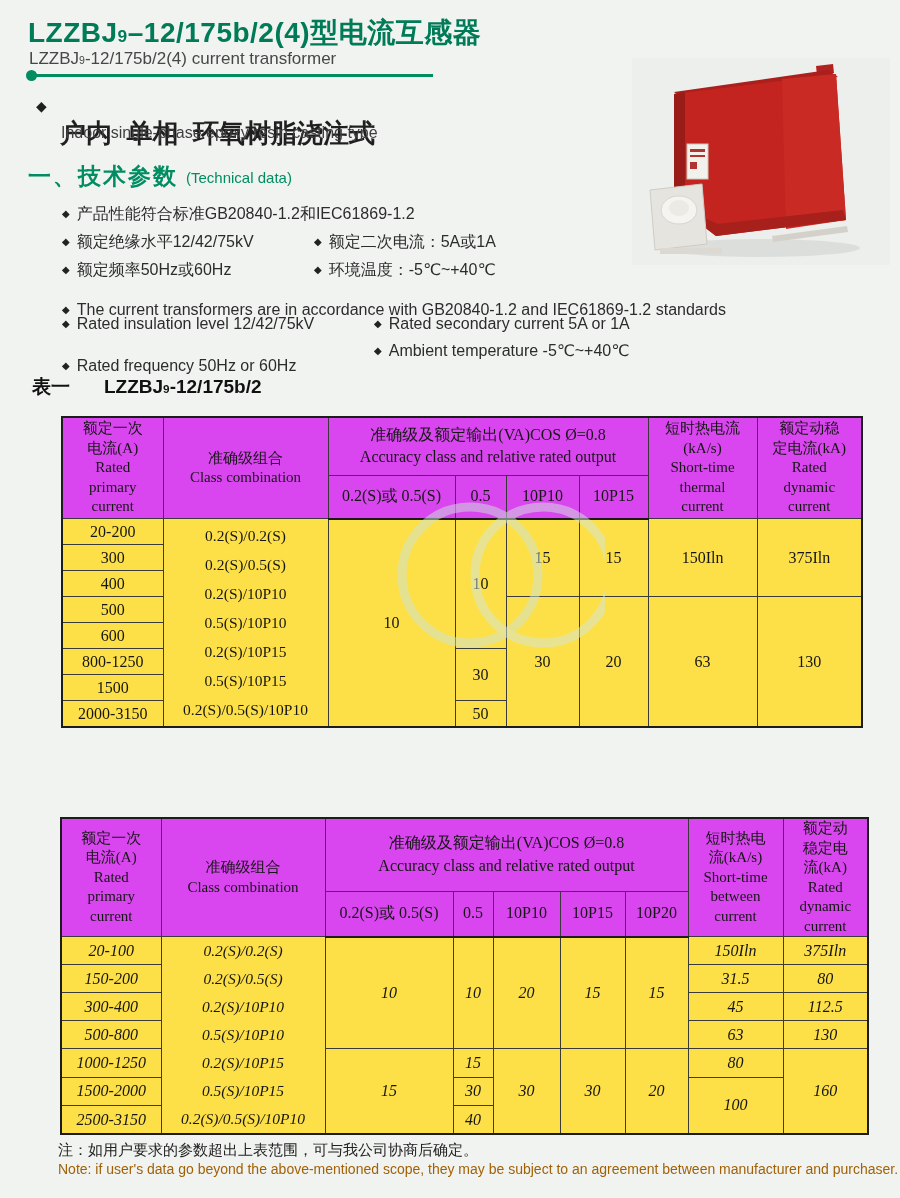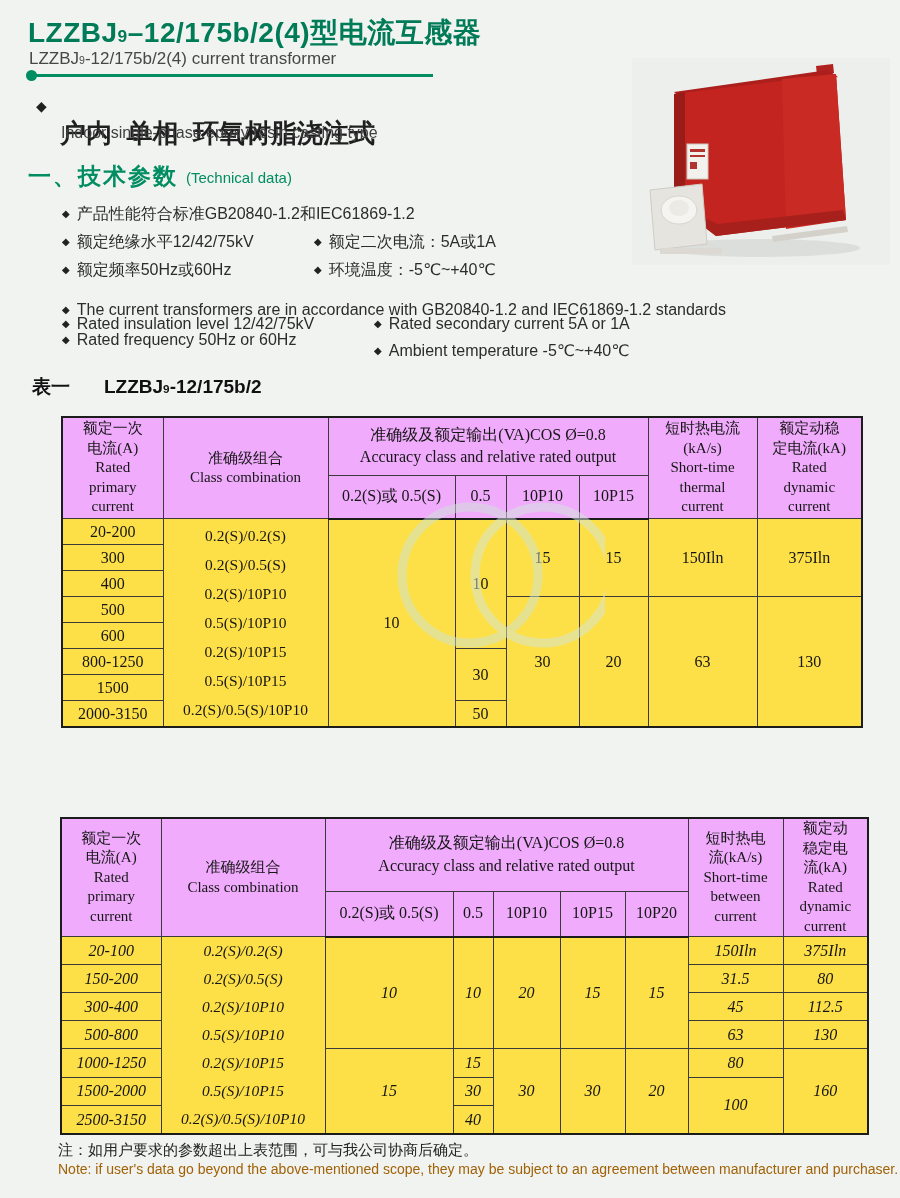--- a/index.html
+++ b/index.html
@@ -35,21 +35,21 @@
   
   table.ds{
     border-collapse:collapse; table-layout:fixed;
     font-family:"Liberation Serif","DejaVu Serif",serif; color:#161616;
   }
   table.ds th, table.ds td{
     border:1px solid #3a3a3a; text-align:center; vertical-align:middle;
     padding:0 2px; overflow:hidden;
   }
   table.ds{border:2px solid #1c1c1c;}
-  table.ds thead th{background:#f0abfc; font-weight:normal; font-size:15px; line-height:1.3;text-align:center;}
+  table.ds thead th{background:#d946ef; font-weight:normal; font-size:15px; line-height:1.3;text-align:center;}
   table.ds tbody td{background:#fde047; font-size:16px;}
   table.ds tbody tr td{border-top-width:1px;}
   table.ds thead tr:last-child th{border-bottom:2px solid #1c1c1c;}
   .pre{white-space:pre-line;}
   .t1 tbody td{height:25px;}
   .t2 tbody td{height:27px;font-style:italic;}
   .t1 .cc{line-height:29px; font-size:15.5px;}
   .t2 .cc{line-height:28px; font-size:15.5px;}
   .t1 thead th{line-height:1.32;}
   .t2 thead th{line-height:1.42;}
@@ -104,21 +104,21 @@
   <div class="abs section-en">(Technical data)</div>
 
   <div class="abs spec" style="left:62px; top:204px;"><span class="b">◆</span><span>产品性能符合标准GB20840-1.2和IEC61869-1.2</span></div>
   <div class="abs spec" style="left:62px; top:232px;"><span class="b">◆</span><span>额定绝缘水平12/42/75kV</span></div>
   <div class="abs spec" style="left:314px; top:232px;"><span class="b">◆</span><span>额定二次电流：5A或1A</span></div>
   <div class="abs spec" style="left:62px; top:260px;"><span class="b">◆</span><span>额定频率50Hz或60Hz</span></div>
   <div class="abs spec" style="left:314px; top:260px;"><span class="b">◆</span><span>环境温度：-5℃~+40℃</span></div>
   <div class="abs spec" style="left:62px; top:289px;margin-top:12px;"><span class="b">◆</span><span>The current transformers are in accordance with GB20840-1.2 and IEC61869-1.2 standards</span></div>
   <div class="abs spec" style="left:62px; top:315px;"><span class="b">◆</span><span>Rated  insulation level 12/42/75kV</span></div>
   <div class="abs spec" style="left:374px; top:315px;"><span class="b">◆</span><span>Rated  secondary current 5A or 1A</span></div>
-  <div class="abs spec" style="left:62px; top:331px;"><span class="b">◆</span><span>Rated  frequency 50Hz or 60Hz</span></div>
+  <div class="abs spec" style="left:62px; top:357px;"><span class="b">◆</span><span>Rated  frequency 50Hz or 60Hz</span></div>
   <div class="abs spec" style="left:374px; top:341px;"><span class="b">◆</span><span>Ambient temperature  -5℃~+40℃</span></div>
 
   <div class="abs tcap" style="left:32px; top:374px;">
     <span>表一</span><span class="model"><span>LZZBJ</span><span class="sub9">9</span><span>-12/175b/2</span></span>
   </div>
 
   <table class="ds t1 abs" style="left:61px; top:416px; width:800px;">
     <colgroup>
       <col style="width:101px">
         <col style="width:165px">

